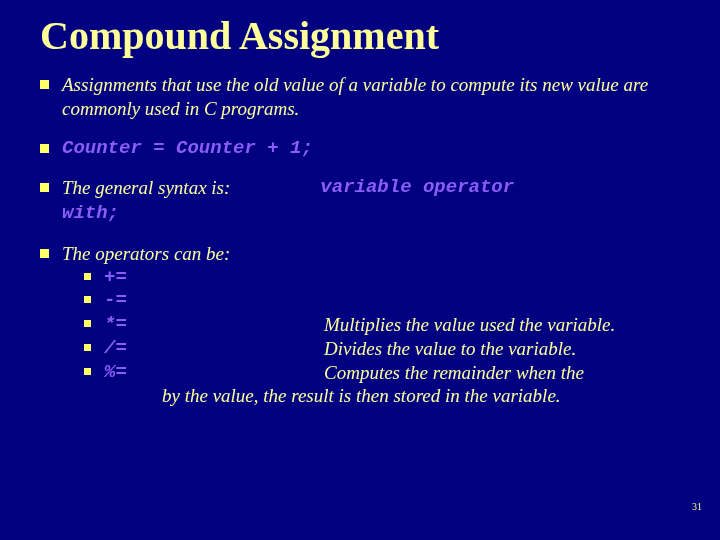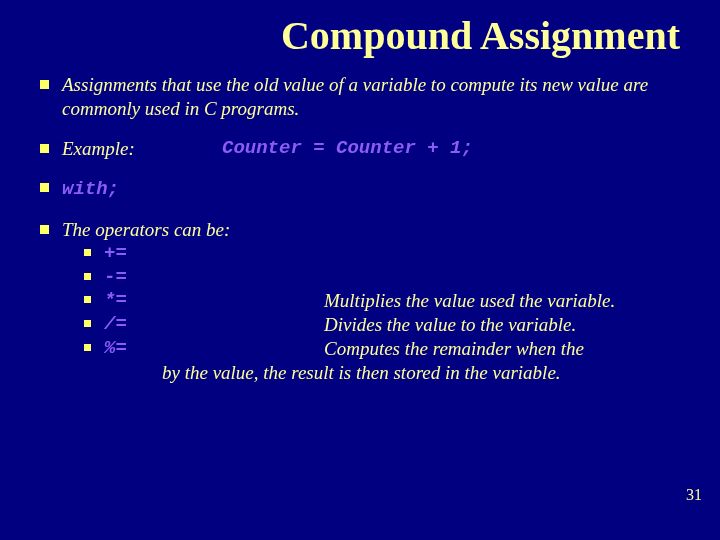--- a/index.html
+++ b/index.html
@@ -9,21 +9,21 @@
     background: #000080;
     color: #ffff66;
     font-family: Garamond, Georgia, 'Times New Roman', serif;
     overflow: hidden;
     position: relative;
   }
   .slide {
     padding: 12px 40px 0 40px;
   }
   .title {
-    text-align: right;
+    text-align: left;
     font-size: 40px;
     font-weight: bold;
     color: #ffff99;
     margin-bottom: 14px;
   }
   .bullets {
     list-style: none;
     font-size: 19px;
     line-height: 1.25;
     color: #ffff99;
@@ -84,48 +84,51 @@
   }
   .trail {
     padding-left: 42px;
   }
   .trail2 {
     padding-left: 100px;
   }
   .pagenum {
     position: absolute;
     right: 18px;
-    bottom: 36px;
+    bottom: 28px;
     color: #ffff99;
-    font-size: 16px;
+    font-size: 10px;
   }
   .ex-row { display:flex; }
   .ex-label { flex: 0 0 160px; }
 </style>
 </head>
 <body>
 
 <div class="slide">
   <div class="title">Compound Assignment</div>
 
   <ul class="bullets">
 
     <li>
       <span>Assignments that use the old value of a variable to compute its new value are commonly used in C programs.</span>
     </li>
 
     <li>
       <div class="ex-row">
-        <span class="ex-label">Example:</span>
         <span class="mono">Counter = Counter + 1;</span>
       </div>
     </li>
 
 
     <li>
+      <div class="syntax-row">
+        <span class="syntax-left">The general syntax is:</span>
+        <span class="mono syntax-right">variable operator</span>
+      </div>
       <span class="mono">with;</span>
     </li>
 
     <li>
       <div class="ops-wrap">
         <span>The operators can be:</span>
         <ul class="ops-list">
           <li>
             <span class="op-sym mono">+=</span>
           </li>

